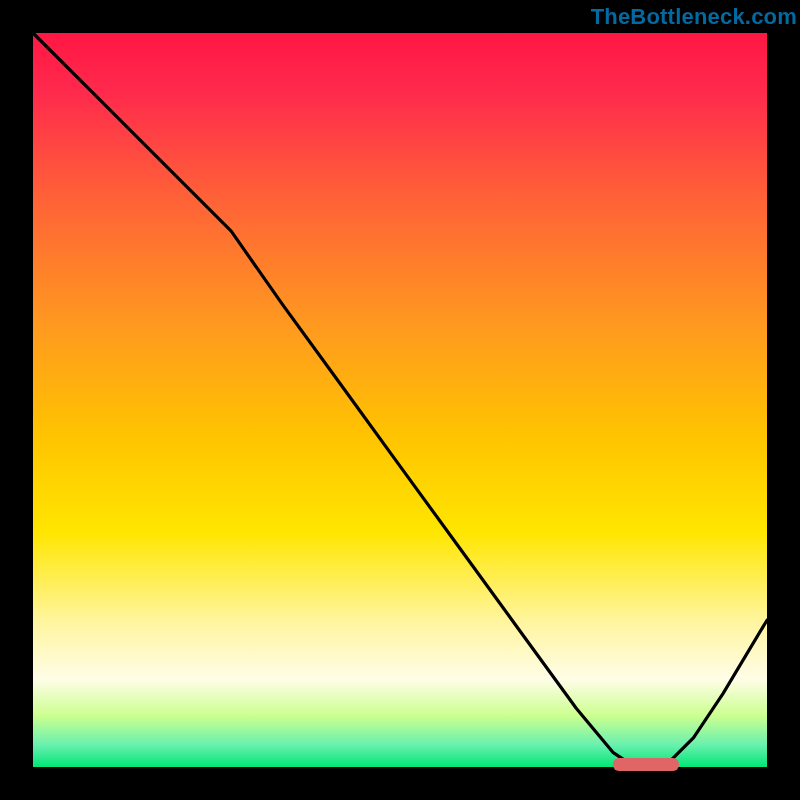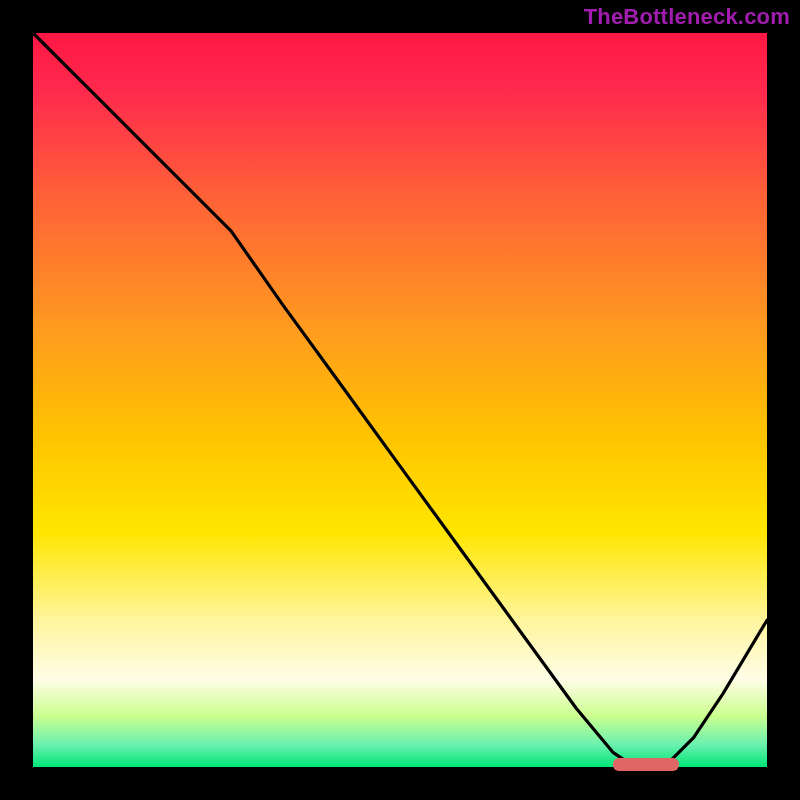--- a/index.html
+++ b/index.html
@@ -1,17 +1,17 @@
 <!DOCTYPE html>
 <html><head>
 <meta charset="utf-8">
 <style>
 html,body{margin:0;padding:0;width:800px;height:800px;overflow:hidden;background:#fff;font-family:Arial,Helvetica,sans-serif}
 .wrap{position:relative;width:800px;height:800px}
-.watermark{position:absolute;top:4px;right:10px;font-size:22px;font-weight:600;color:#a21caf;letter-spacing:.2px}
+.watermark{position:absolute;top:4px;right:3px;font-size:22px;font-weight:600;color:#0369a1;letter-spacing:.2px}
 svg{display:block}
 </style>
 </head>
 <body>
 <div class="wrap">
   <div class="watermark">TheBottleneck.com</div>
   <svg width="800" height="800" viewBox="0 0 800 800">
     <defs>
       <linearGradient id="bg" x1="0" y1="0" x2="0" y2="1">
         <stop offset="0%" stop-color="#ff1744"></stop>

